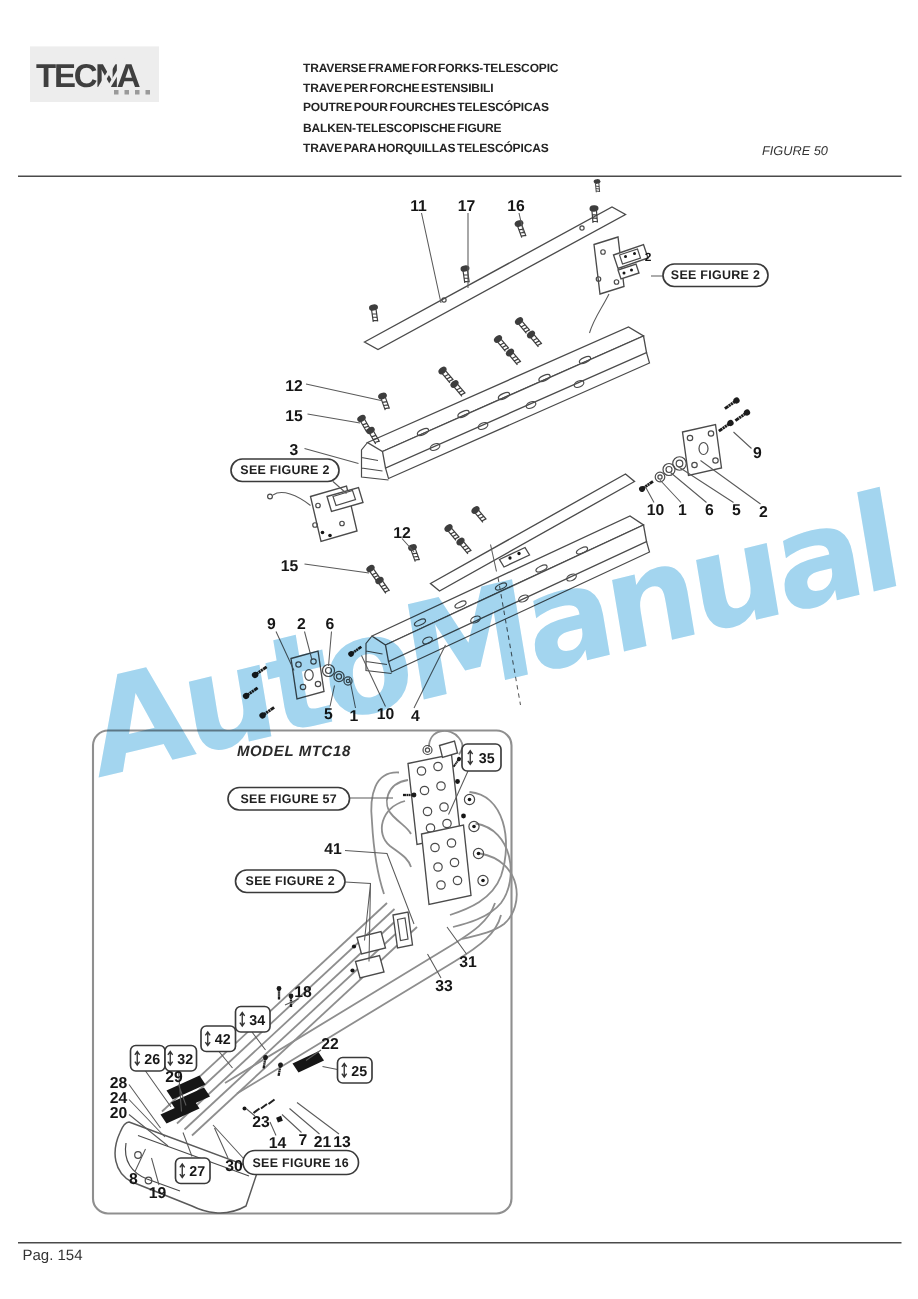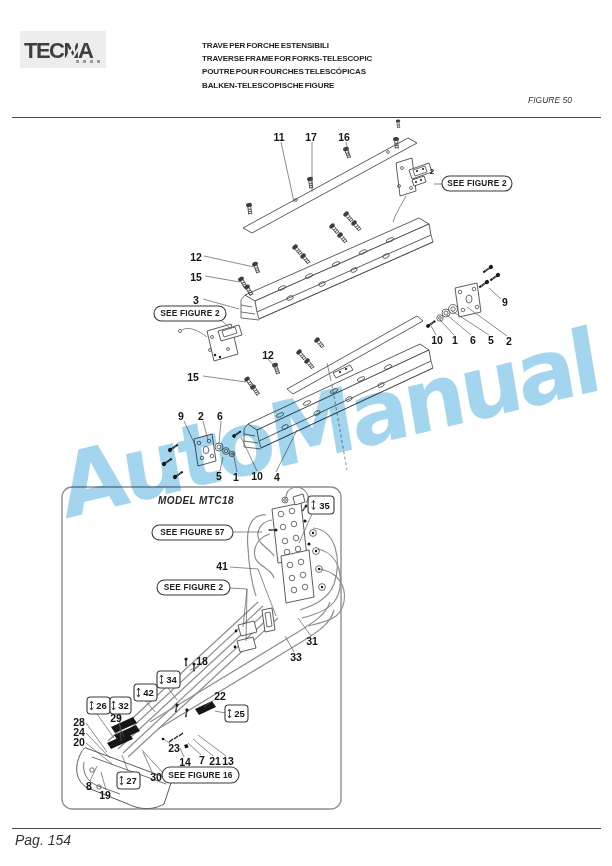--- a/index.html
+++ b/index.html
@@ -3,22 +3,22 @@
 <meta charset="utf-8">
 <style>
   html,body{margin:0;padding:0;background:#888;}
   .page{position:relative;width:612px;height:866px;background:#fff;overflow:hidden;
         font-family:"Liberation Sans",sans-serif;color:#1c1c1c;}
   .rule{position:absolute;left:12px;width:589px;border-top:1.2px solid #4a4a4a;height:0;}
   .rule.top{top:117px;} .rule.bottom{top:828px;}
   .logo{position:absolute;left:20px;top:31px;width:86px;height:37px;background:#ededed;}
   .titles{position:absolute;left:202px;top:39px;font-size:8px;font-weight:700;
           letter-spacing:-0.1px;word-spacing:-1px;line-height:13.2px;color:#242424;}
-  .figlabel{position:absolute;left:508px;top:95px;font-size:8.5px;font-style:italic;color:#333;margin-left:20px;}
-  .pagelabel{position:absolute;left:15px;top:832px;font-size:14px;color:#333;font-style:italic;}
+  .figlabel{position:absolute;left:508px;top:95px;font-size:8.5px;font-style:italic;color:#333;}
+  .pagelabel{position:absolute;left:15px;top:832px;font-size:10px;color:#333;}
   .watermark{position:absolute;left:60px;top:434px;font-family:"DejaVu Sans",sans-serif;
              font-weight:700;font-size:88px;letter-spacing:-4.5px;color:#a3d5ef;
              white-space:nowrap;transform:rotate(-13.5deg) skewX(-4deg);
              transform-origin:12px 50%;mix-blend-mode:multiply;pointer-events:none;}
   svg{position:absolute;left:0;top:0;}
   svg text{font-family:"Liberation Sans",sans-serif;}
   .pl{font-size:10.5px;font-weight:700;fill:#161616;text-anchor:middle;}
   .pl-sm{font-size:8px;font-weight:700;fill:#161616;text-anchor:middle;}
   .co{font-size:8.3px;font-weight:600;fill:#202020;text-anchor:middle;letter-spacing:0.2px;}
   .bx{font-size:9.5px;font-weight:700;fill:#161616;text-anchor:middle;}
@@ -46,24 +46,25 @@
       <g fill="#9a9a9a">
         <rect x="56" y="29" width="3" height="3"></rect>
           <rect x="63" y="29" width="3" height="3"></rect>
         <rect x="70" y="29" width="3" height="3"></rect>
           <rect x="77" y="29" width="3" height="3"></rect>
       </g>
     </svg>
   </div>
 
   <div class="titles">
+    <div>TRAVERSE FRAME FOR FORKS-TELESCOPIC</div>
     <div>TRAVE PER FORCHE ESTENSIBILI</div>
-    <div>TRAVERSE FRAME FOR FORKS-TELESCOPIC</div>
     <div>POUTRE POUR FOURCHES TELESCÓPICAS</div>
     <div>BALKEN-TELESCOPISCHE FIGURE</div>
+    <div>TRAVE PARA HORQUILLAS TELESCÓPICAS</div>
   </div>
 
   <div class="figlabel">FIGURE 50</div>
   <div class="rule top"></div>
 
   <svg width="612" height="866" viewBox="0 0 612 866">
     <defs>
       <g id="screw">
         <ellipse cx="0" cy="0" rx="3" ry="2.1" fill="#3d3d3d"></ellipse>
         <path d="M-1.5,1.5 L-1.5,9.5 M1.5,1.5 L1.5,9.5 M-1.5,4 L1.5,4.6 M-1.5,6.2 L1.5,6.8 M-1.5,8.4 L1.5,9" stroke="#3d3d3d" stroke-width="0.8" fill="none"></path>

